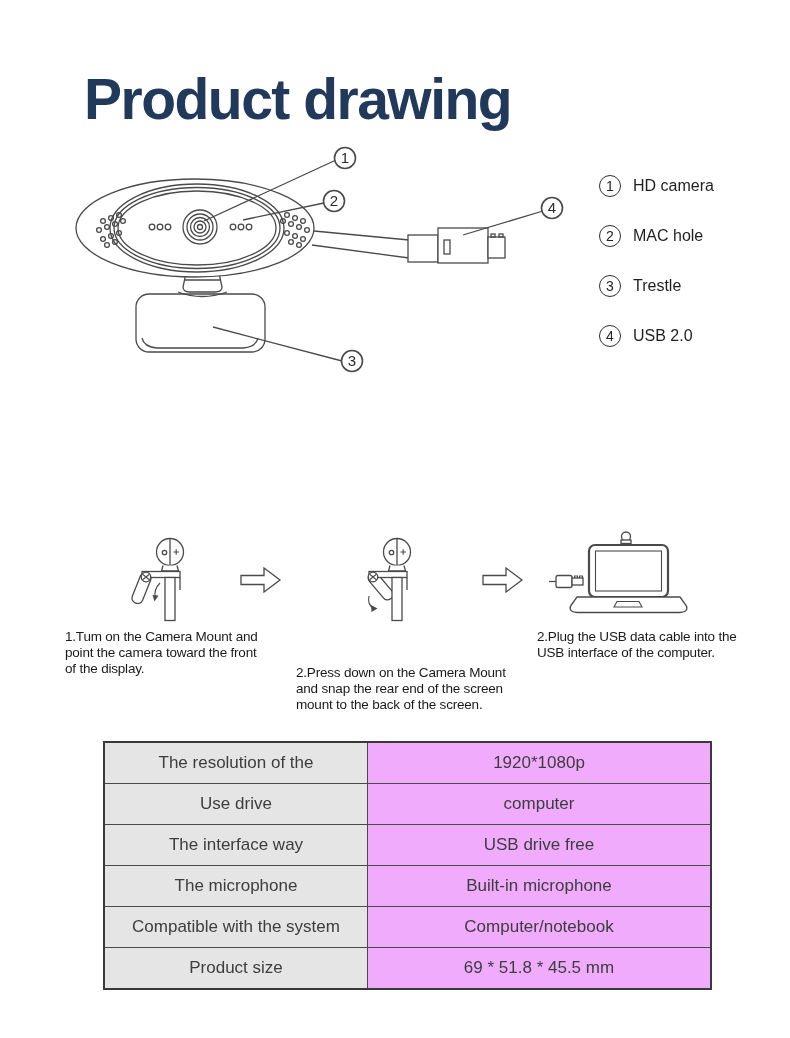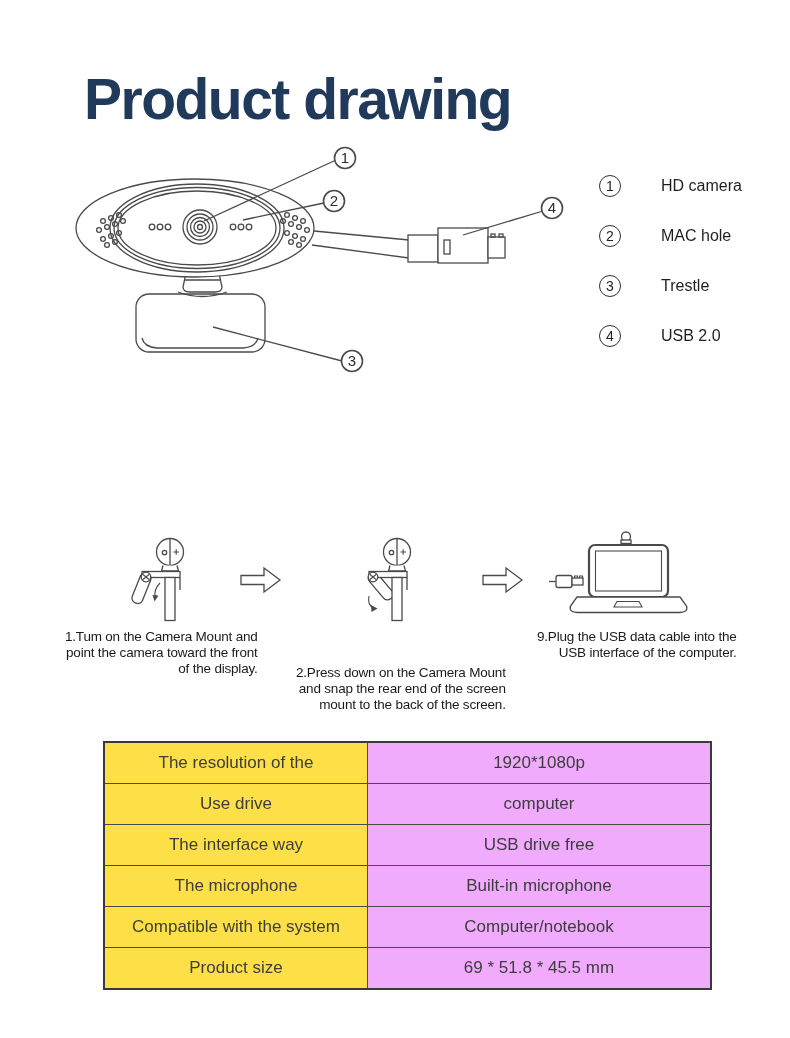--- a/index.html
+++ b/index.html
@@ -14,41 +14,41 @@
   .diagram-svg .wfill{fill:#ffffff;}
   .diagram-svg text{font-family:"Liberation Sans",sans-serif;font-size:15px;fill:#2b2b2b;
         text-anchor:middle;stroke:none;}
   .diagram-svg .co{stroke-width:1.6;}
   
   .legend{position:absolute;left:599px;top:161px;}
   .legend-item{display:flex;align-items:center;height:50px;}
   .legend-num{width:22px;height:22px;border:1.6px solid #2f2f2f;border-radius:50%;
         display:flex;align-items:center;justify-content:center;font-size:14px;color:#222;
         box-sizing:border-box;flex:none;}
-  .legend-label{margin-left:40px;font-size:16px;color:#1f1f1f;white-space:nowrap;}
+  .legend-label{margin-left:12px;font-size:16px;color:#1f1f1f;white-space:nowrap;}
   
   .steps-svg{position:absolute;left:0;top:520px;}
   .steps-svg path,.steps-svg circle,.steps-svg rect,.steps-svg polygon{
         stroke:#4a4a4a;stroke-width:1.3;fill:none;}
   .steps-svg .wfill{fill:#ffffff;}
   .steps-svg .thick{stroke-width:2.2;}
   .steps-svg .thin{stroke-width:1.1;}
   .steps-svg .solid{fill:#4a4a4a;stroke:none;}
   
   .step-text{position:absolute;top:629px;font-size:13.5px;line-height:15.8px;color:#1a1a1a;
-        letter-spacing:-0.2px;text-align:right;}
+        letter-spacing:-0.2px;}
   .step-text-1{left:65px;}
   .step-text-2{left:296px;margin-top:36px;}
   .step-text-3{left:537px;}
   
   .spec-table{position:absolute;left:103px;top:741px;border-collapse:collapse;
         border:2.5px solid #3a3a3a;}
   .spec-table td{height:40px;text-align:center;vertical-align:middle;font-size:17px;
         color:#3d3d3d;border:1.5px solid #4a4a4a;padding:0 6px;}
-  .spec-label{width:250px;background:#fde047;}
+  .spec-label{width:250px;background:#e5e5e5;}
   .spec-value{width:330px;background:#f0abfc;}
 </style>
 </head>
 <body>
 
 <div class="page">
 
   <h1 class="page-title">Product drawing</h1>
 
   <svg class="diagram-svg" width="530" height="262" viewBox="60 128 530 262">
@@ -237,21 +237,21 @@
     <div>1.Tum on the Camera Mount and</div>
     <div>point the camera toward the front</div>
     <div>of the display.</div>
   </div>
   <div class="step-text step-text-2">
     <div>2.Press down on the Camera Mount</div>
     <div>and snap the rear end of the screen</div>
     <div>mount to the back of the screen.</div>
   </div>
   <div class="step-text step-text-3">
-    <div>9.Plug the USB data cable into the</div>
+    <div>2.Plug the USB data cable into the</div>
     <div>USB interface of the computer.</div>
   </div>
 
   <table class="spec-table">
     <tbody>
       <tr>
         <td class="spec-label">The resolution of the</td>
         <td class="spec-value">1920*1080p</td>
       </tr>
       <tr>

